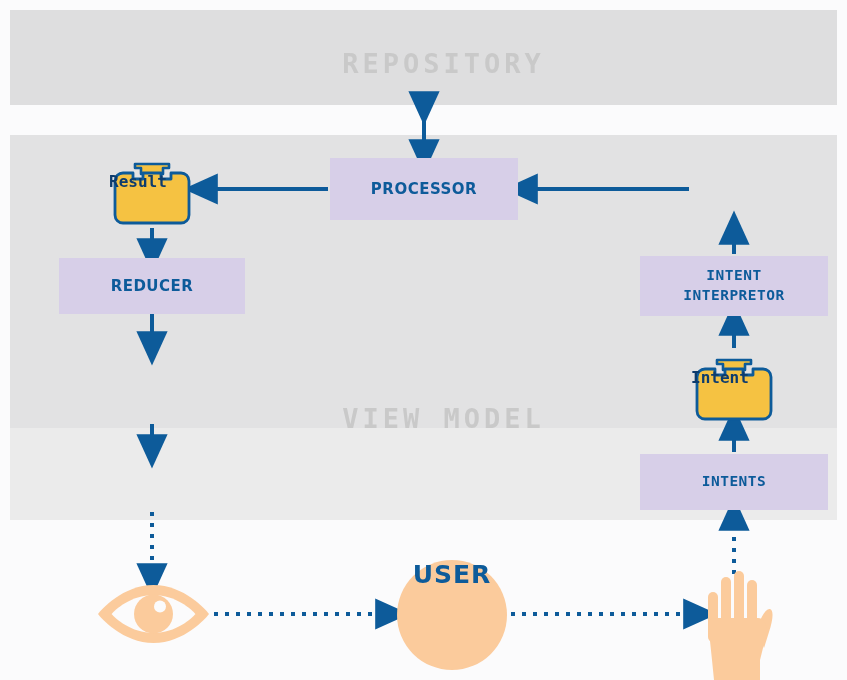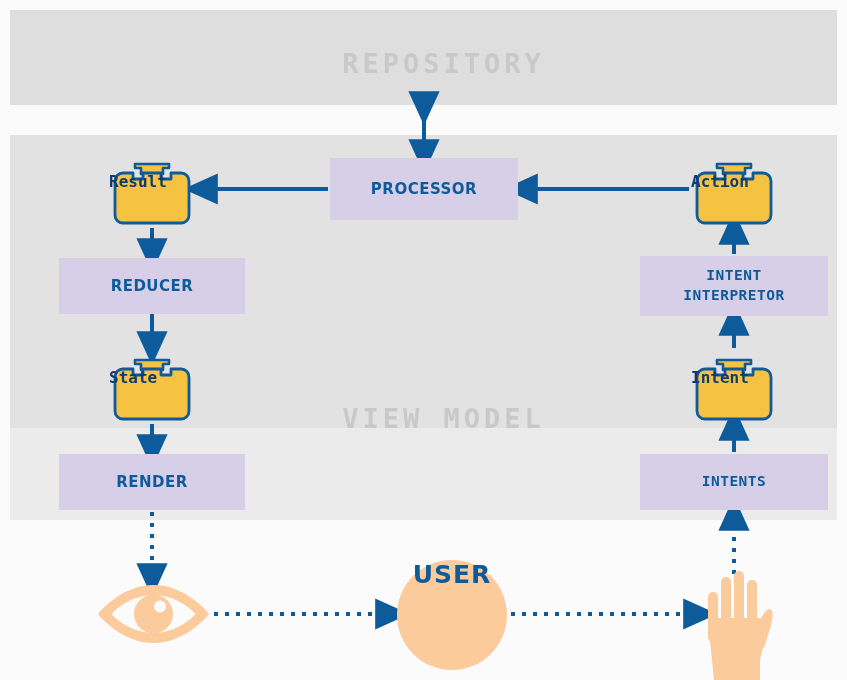--- a/index.html
+++ b/index.html
@@ -209,58 +209,41 @@
   </svg>
 
   <div class="proc-box sans" id="box-reducer">
     <span>REDUCER</span>
   </div>
 
   <div class="proc-box sans" id="box-processor">
     <span>PROCESSOR</span>
   </div>
 
-  <div class="proc-box sans" id="box-render">
-    <span>RENDER</span>
-  </div>
 
   <div class="proc-box mono" id="box-interpretor">
     <span>
       <span>INTENT</span><br>
       <span>INTERPRETOR</span>
     </span>
   </div>
 
   <div class="proc-box mono" id="box-intents">
     <span>INTENTS</span>
   </div>
 
   <div class="case" id="case-result">
     <svg width="86" height="76" viewBox="0 0 86 76">
       <path d="M26 12 h34 v4 h-6 v6 h-22 v-6 h-6 z" fill="#f5c242" stroke="#0d5b9a" stroke-width="2.6" stroke-linejoin="round"></path>
       <path d="M14 21 h10 v6 h10 v-6 h18 v6 h10 v-6 h10 a8 8 0 0 1 8 8 v34 a8 8 0 0 1 -8 8 h-58 a8 8 0 0 1 -8 -8 v-34 a8 8 0 0 1 8 -8 z" fill="#f5c242" stroke="#0d5b9a" stroke-width="2.8" stroke-linejoin="round"></path>
     </svg>
     <div class="case-label">Result</div>
   </div>
 
-  <div class="case" id="case-state">
-    <svg width="86" height="76" viewBox="0 0 86 76">
-      <path d="M26 12 h34 v4 h-6 v6 h-22 v-6 h-6 z" fill="#f5c242" stroke="#0d5b9a" stroke-width="2.6" stroke-linejoin="round"></path>
-      <path d="M14 21 h10 v6 h10 v-6 h18 v6 h10 v-6 h10 a8 8 0 0 1 8 8 v34 a8 8 0 0 1 -8 8 h-58 a8 8 0 0 1 -8 -8 v-34 a8 8 0 0 1 8 -8 z" fill="#f5c242" stroke="#0d5b9a" stroke-width="2.8" stroke-linejoin="round"></path>
-    </svg>
-    <div class="case-label">State</div>
-  </div>
-
-  <div class="case" id="case-action">
-    <svg width="86" height="76" viewBox="0 0 86 76">
-      <path d="M26 12 h34 v4 h-6 v6 h-22 v-6 h-6 z" fill="#f5c242" stroke="#0d5b9a" stroke-width="2.6" stroke-linejoin="round"></path>
-      <path d="M14 21 h10 v6 h10 v-6 h18 v6 h10 v-6 h10 a8 8 0 0 1 8 8 v34 a8 8 0 0 1 -8 8 h-58 a8 8 0 0 1 -8 -8 v-34 a8 8 0 0 1 8 -8 z" fill="#f5c242" stroke="#0d5b9a" stroke-width="2.8" stroke-linejoin="round"></path>
-    </svg>
-    <div class="case-label">Action</div>
-  </div>
+
 
   <div class="case" id="case-intent">
     <svg width="86" height="76" viewBox="0 0 86 76">
       <path d="M26 12 h34 v4 h-6 v6 h-22 v-6 h-6 z" fill="#f5c242" stroke="#0d5b9a" stroke-width="2.6" stroke-linejoin="round"></path>
       <path d="M14 21 h10 v6 h10 v-6 h18 v6 h10 v-6 h10 a8 8 0 0 1 8 8 v34 a8 8 0 0 1 -8 8 h-58 a8 8 0 0 1 -8 -8 v-34 a8 8 0 0 1 8 -8 z" fill="#f5c242" stroke="#0d5b9a" stroke-width="2.8" stroke-linejoin="round"></path>
     </svg>
     <div class="case-label">Intent</div>
   </div>
 
   <svg id="eye-icon" viewBox="0 0 115 62">

